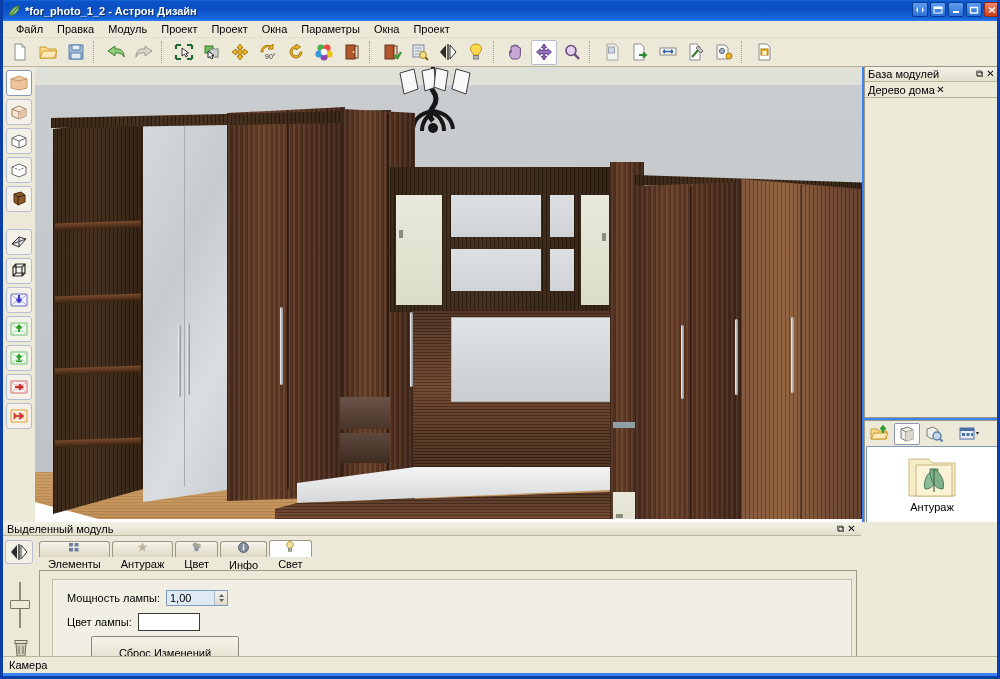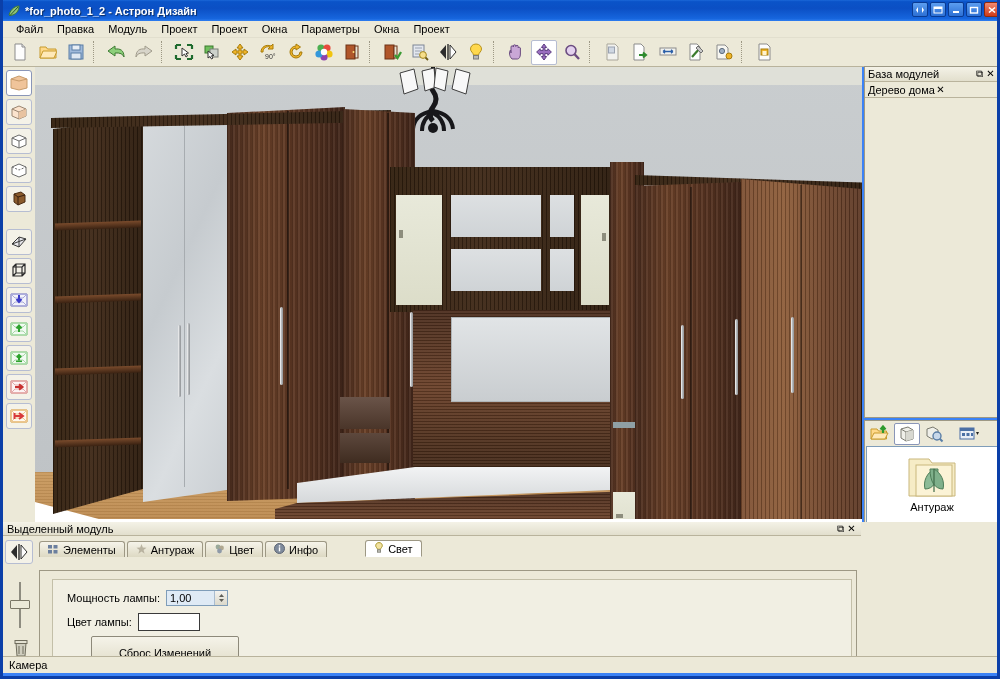--- a/index.html
+++ b/index.html
@@ -185,23 +185,23 @@
   .dleft{position:absolute;left:2px;top:4px;width:32px;height:112px;}
   .mirbtn{width:28px;height:24px;border:1px solid #b6bdd2;border-radius:3px;background:#f4f2e8;display:flex;align-items:center;justify-content:center;}
   .slider{position:absolute;left:14px;top:42px;width:2px;height:46px;background:#8e8c80;}
   .slider-thumb{position:absolute;left:-9px;top:18px;width:20px;height:9px;background:#ece9d8;border:1px solid #7b7766;border-radius:1px;}
   .trash{position:absolute;left:2px;top:96px;width:28px;height:24px;display:flex;align-items:center;justify-content:center;}
 
   .tabstrip{position:absolute;left:36px;top:4px;width:818px;height:17px;display:flex;align-items:flex-end;}
   .tab{
     height:16px;margin-right:2px;padding:0 8px;border:1px solid #9d9884;border-bottom:none;
     border-radius:3px 3px 0 0;background:linear-gradient(to bottom,#f6f4ea,#ddd9c3);
-    display:flex;align-items:center;gap:4px;font-size:11px;white-space:nowrap;
-  }
-  .tab.active{background:#fff;height:17px;border-bottom:1px solid #fff;margin-left:36px;}
+    display:flex;align-items:center;gap:4px;font-size:11px;white-space:nowrap;flex-direction:column;
+  }
+  .tab.active{background:#fff;height:17px;border-bottom:1px solid #fff;}
   .tabpane{
     position:absolute;left:36px;top:34px;width:818px;height:96px;
     background:#ece9d8;border:1px solid #9d9884;
   }
   .group{
     position:absolute;left:12px;top:8px;width:800px;height:80px;
     border:1px solid #c3bfa8;background:#f1efe3;
   }
   .formrow{position:absolute;display:flex;align-items:center;gap:6px;font-size:11px;}
   .spin{

